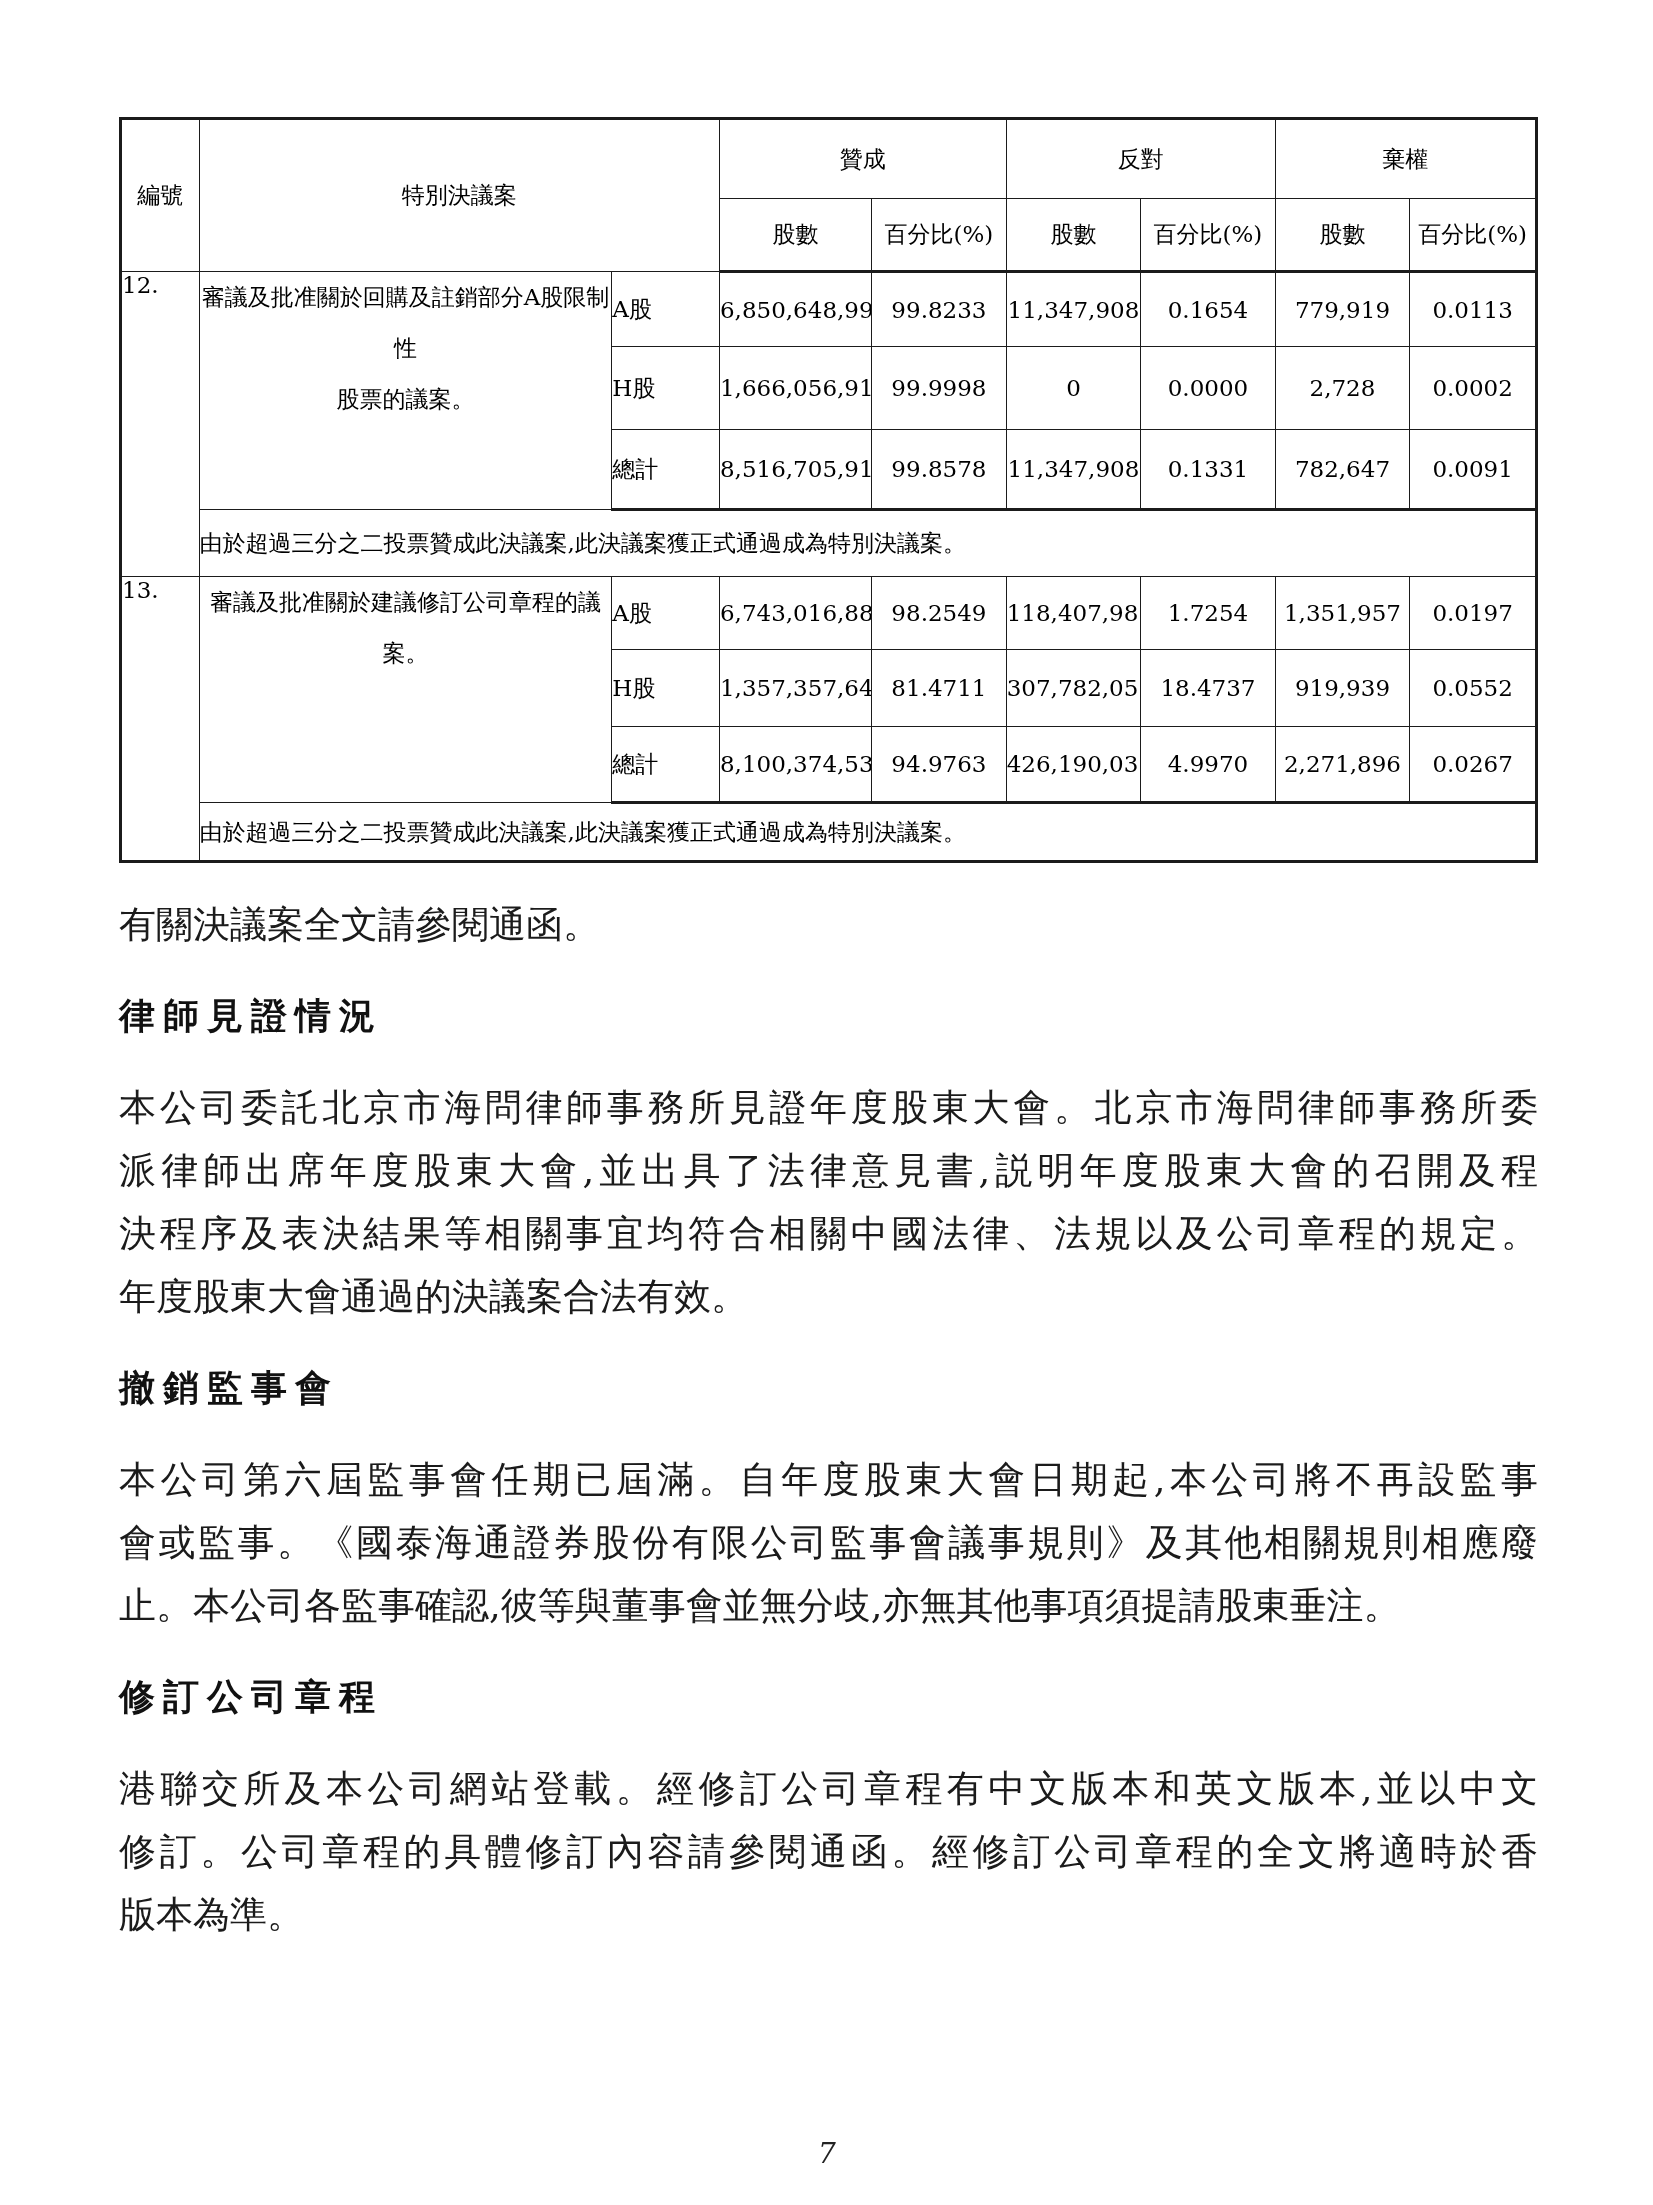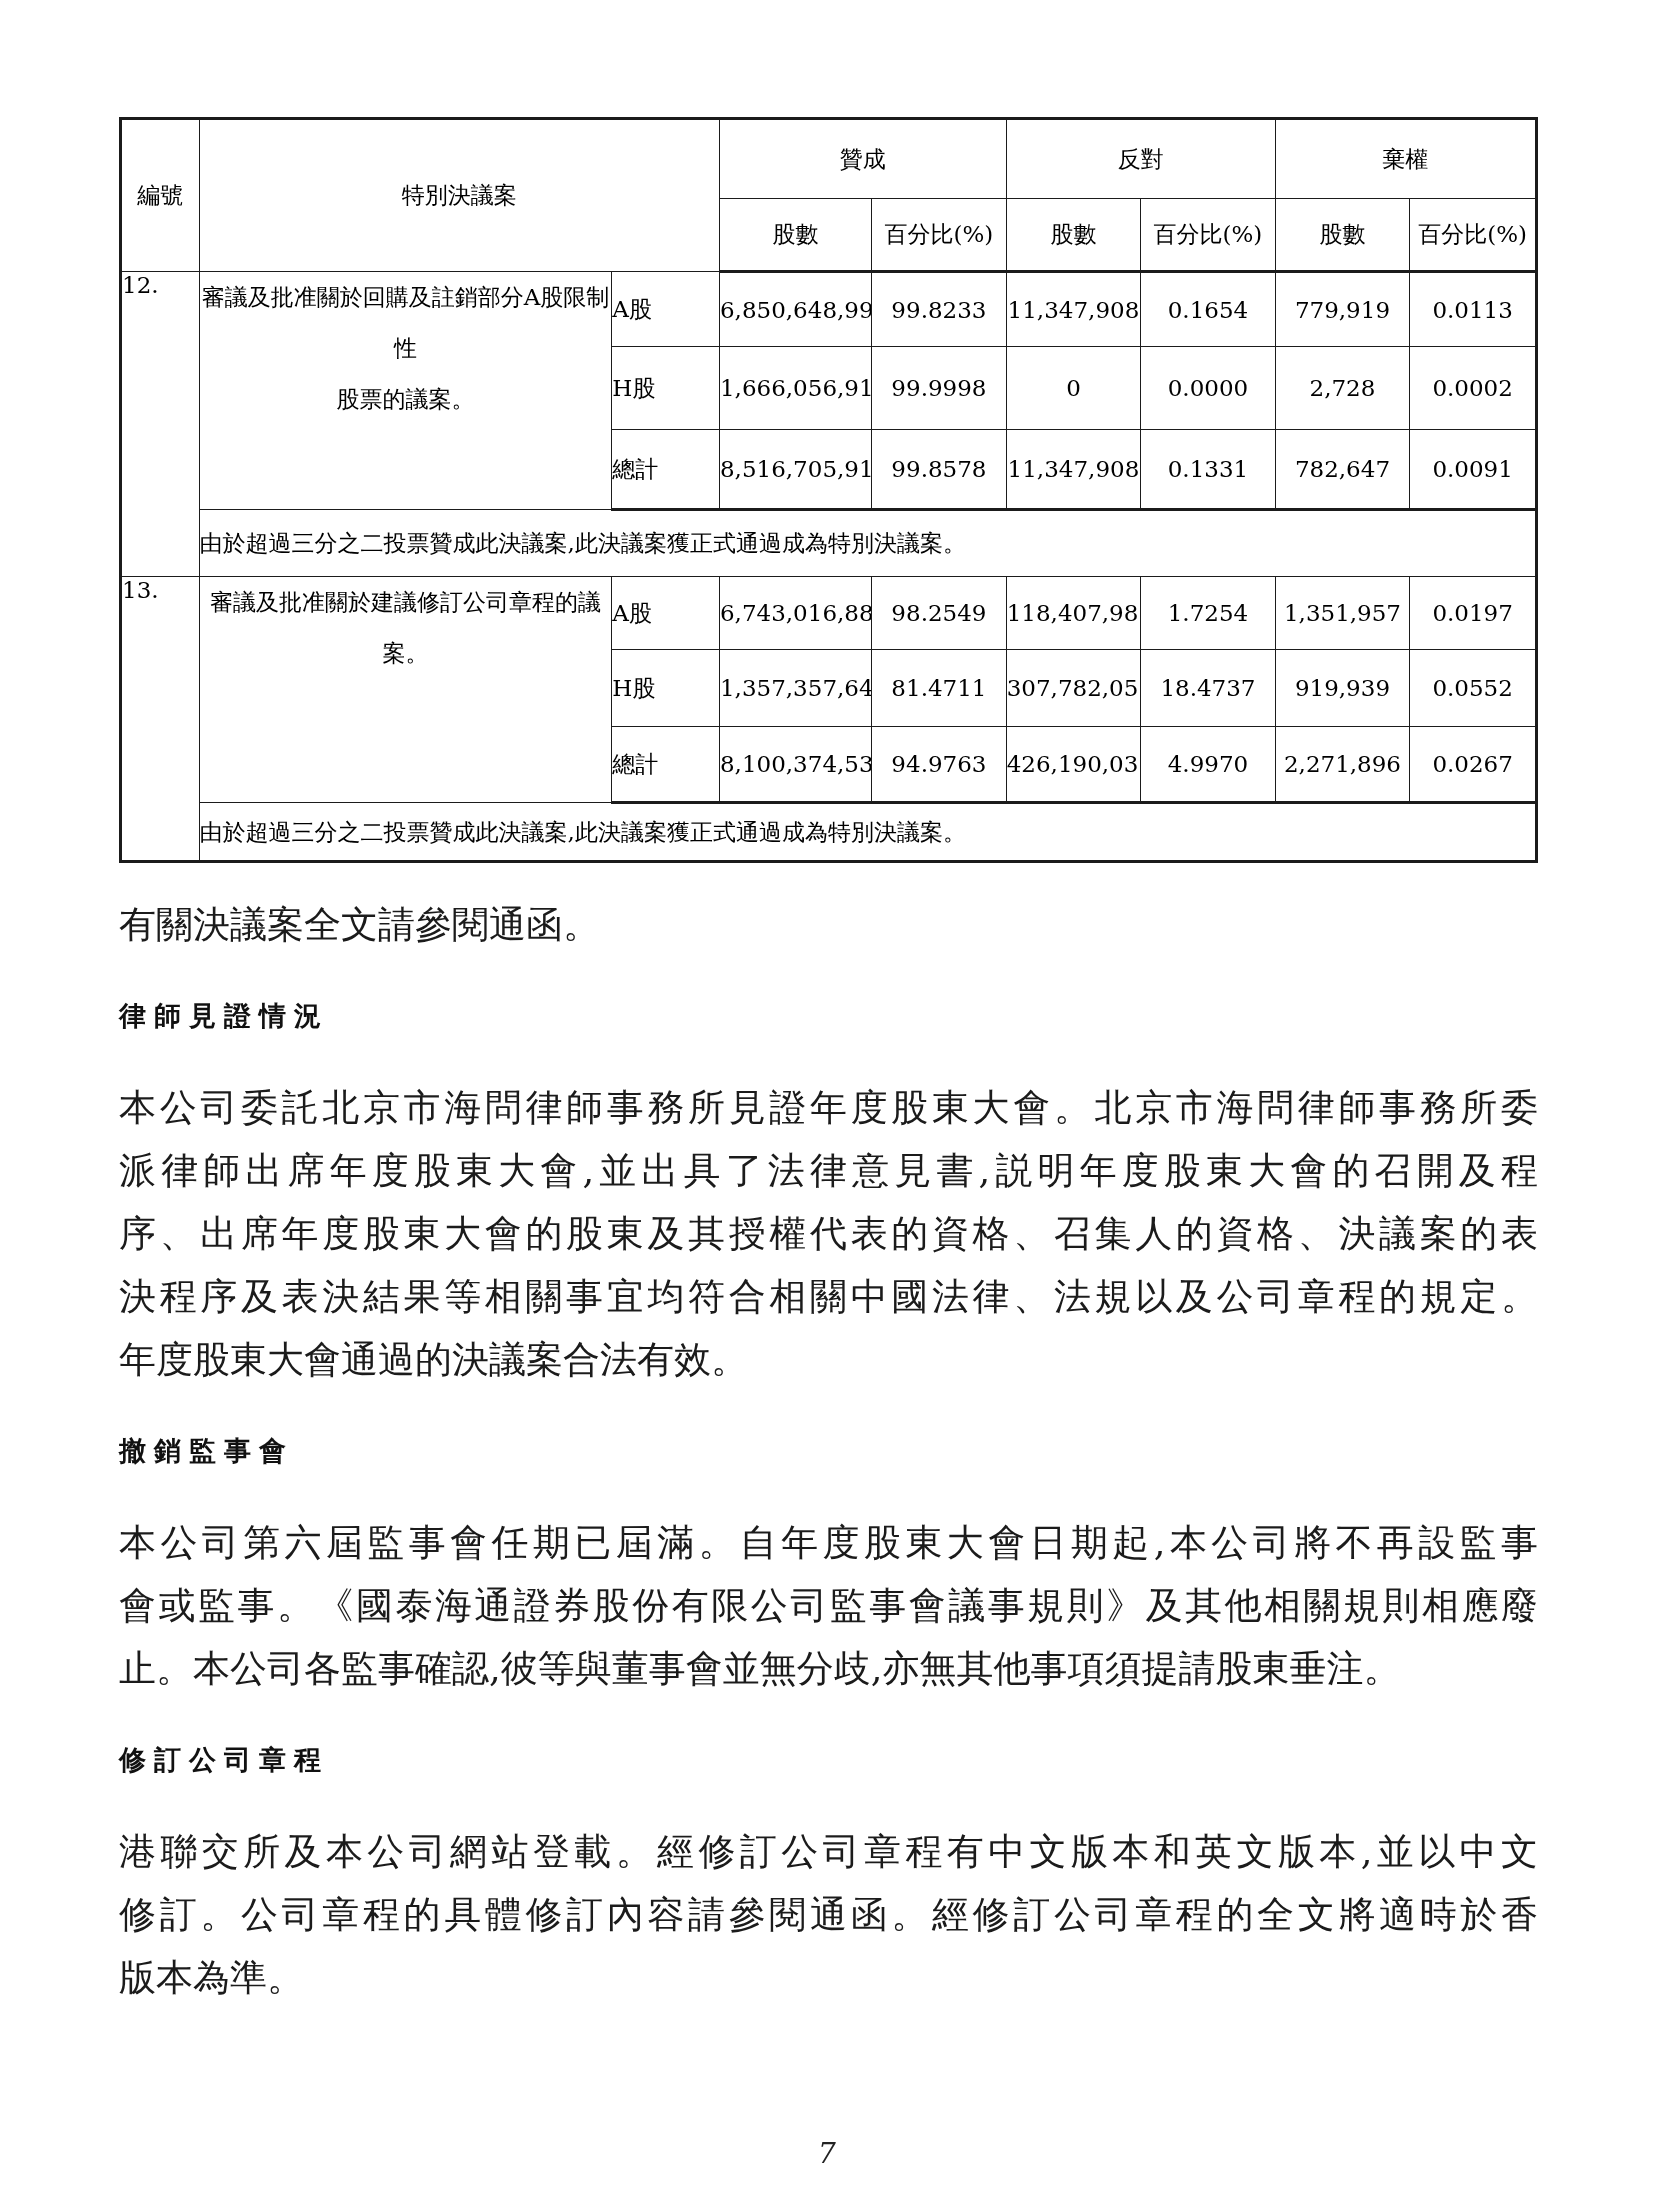--- a/index.html
+++ b/index.html
@@ -74,21 +74,21 @@
 
   
   .intro{
     font-size:37px;
     line-height:63px;
     margin:0 0 30px 0;
   }
   h2.sec-heading{
     font-family:"DejaVu Sans","Liberation Sans",sans-serif;
     font-weight:bold;
-    font-size:27px;
+    font-size:36px;
     letter-spacing:8px;
     line-height:60px;
     margin:0 0 30px 0;
     color:#111;
   }
   .para{margin:0 0 30px 0;}
   .para .line{
     font-size:37px;
     line-height:63px;
     white-space:nowrap;
@@ -212,21 +212,20 @@
     </tr>
   </tbody>
     </table>
 
   <div class="intro">有關決議案全文請參閱通函。</div>
 
   <h2 class="sec-heading">律師見證情況</h2>
   <div class="para">
     <div class="line fill">本公司委託北京市海問律師事務所見證年度股東大會。北京市海問律師事務所委</div>
     <div class="line fill">派律師出席年度股東大會,並出具了法律意見書,説明年度股東大會的召開及程</div>
-    <div class="line fill">序、出席年度股東大會的股東及其授權代表的資格、召集人的資格、決議案的表</div>
     <div class="line fill">決程序及表決結果等相關事宜均符合相關中國法律、法規以及公司章程的規定。</div>
     <div class="line last">年度股東大會通過的決議案合法有效。</div>
   </div>
 
   <h2 class="sec-heading">撤銷監事會</h2>
   <div class="para">
     <div class="line fill">本公司第六屆監事會任期已屆滿。自年度股東大會日期起,本公司將不再設監事</div>
     <div class="line fill">會或監事。《國泰海通證券股份有限公司監事會議事規則》及其他相關規則相應廢</div>
     <div class="line last">止。本公司各監事確認,彼等與董事會並無分歧,亦無其他事項須提請股東垂注。</div>
   </div>

